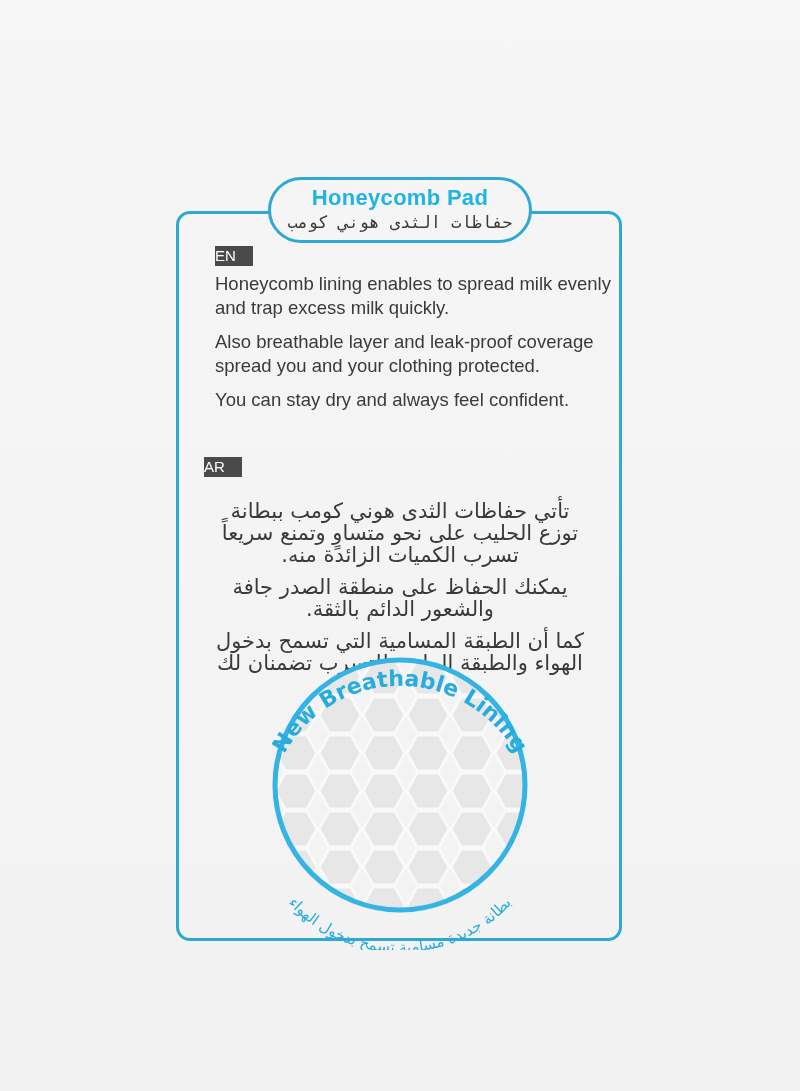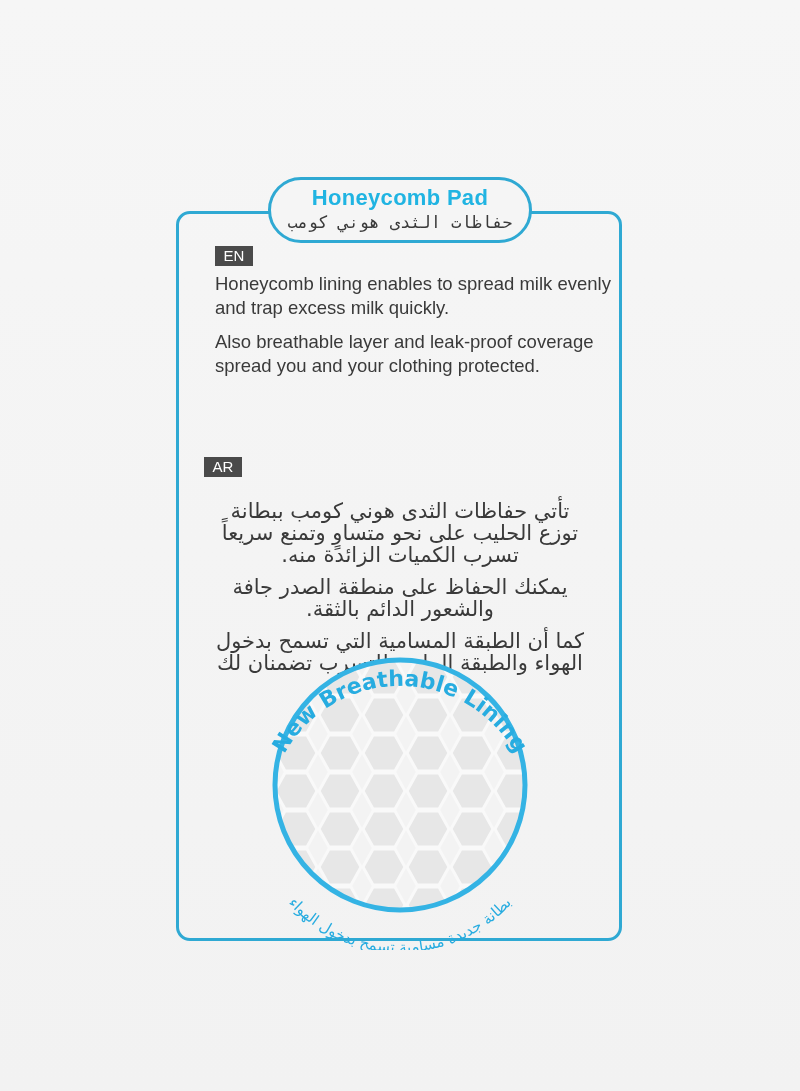--- a/index.html
+++ b/index.html
@@ -59,21 +59,20 @@
       font-family: Liberation Mono, monospace;
     }
     .lang-badge {
       position: absolute;
       width: 38px;
       height: 20px;
       background: #4a4a4a;
       color: #ffffff;
       font-size: 15px;
       line-height: 20px;
-      text-align: center;
       font-family: "Liberation Sans", sans-serif;
     }
     .badge-en { left: 215px; top: 246px; }
     .badge-ar { left: 204px; top: 457px; }
     .en-text {
       position: absolute;
       left: 215px;
       top: 272px;
       width: 400px;
       color: #3a3a3a;
@@ -120,20 +119,21 @@
   <div class="title-pill">
     <span class="title-en">Honeycomb Pad</span>
     <span class="title-ar">حفاظات الثدى هوني كومب</span>
   </div>
 
   <div class="lang-badge badge-en">EN</div>
 
   <div class="en-text">
     <p>Honeycomb lining enables to spread milk evenly and trap excess milk quickly.</p>
     <p>Also breathable layer and leak-proof coverage spread you and your clothing protected.</p>
+    <p>You can stay dry and always feel confident.</p>
   </div>
 
   <div class="lang-badge badge-ar">AR</div>
 
   <div class="ar-text">
     <p>تأتي حفاظات الثدى هوني كومب ببطانة توزع الحليب على نحو متساوٍ وتمنع سريعاً تسرب الكميات الزائدة منه.</p>
     <p>يمكنك الحفاظ على منطقة الصدر جافة والشعور الدائم بالثقة.</p>
     <p>كما أن الطبقة المسامية التي تسمح بدخول الهواء والطبقة المانعة للتسرب تضمنان لك حماية ملابسك.</p>
   </div>
 

